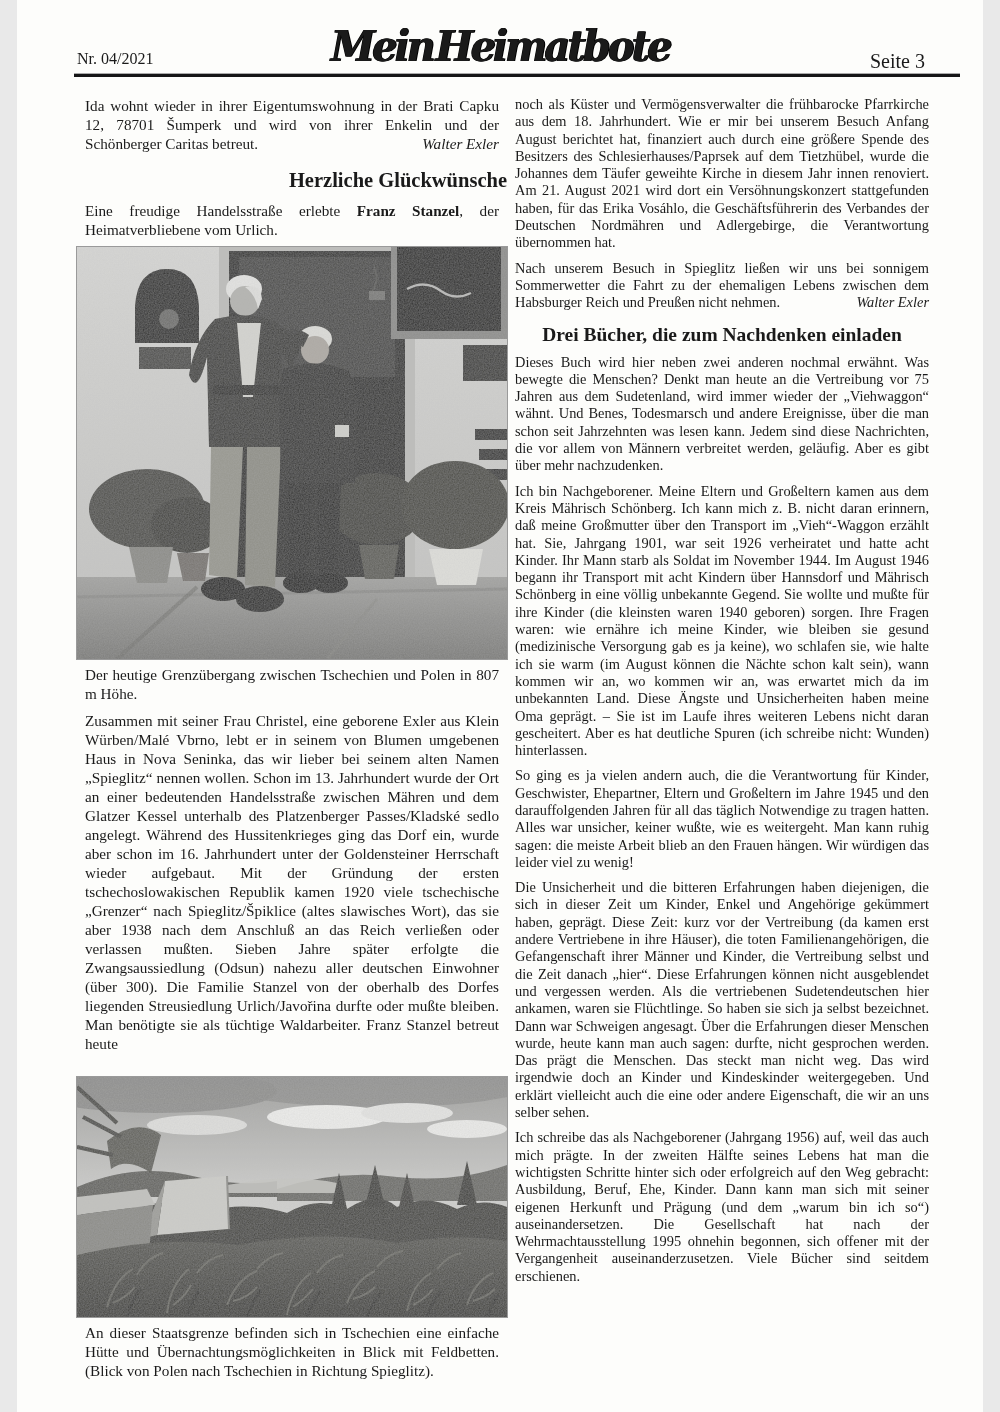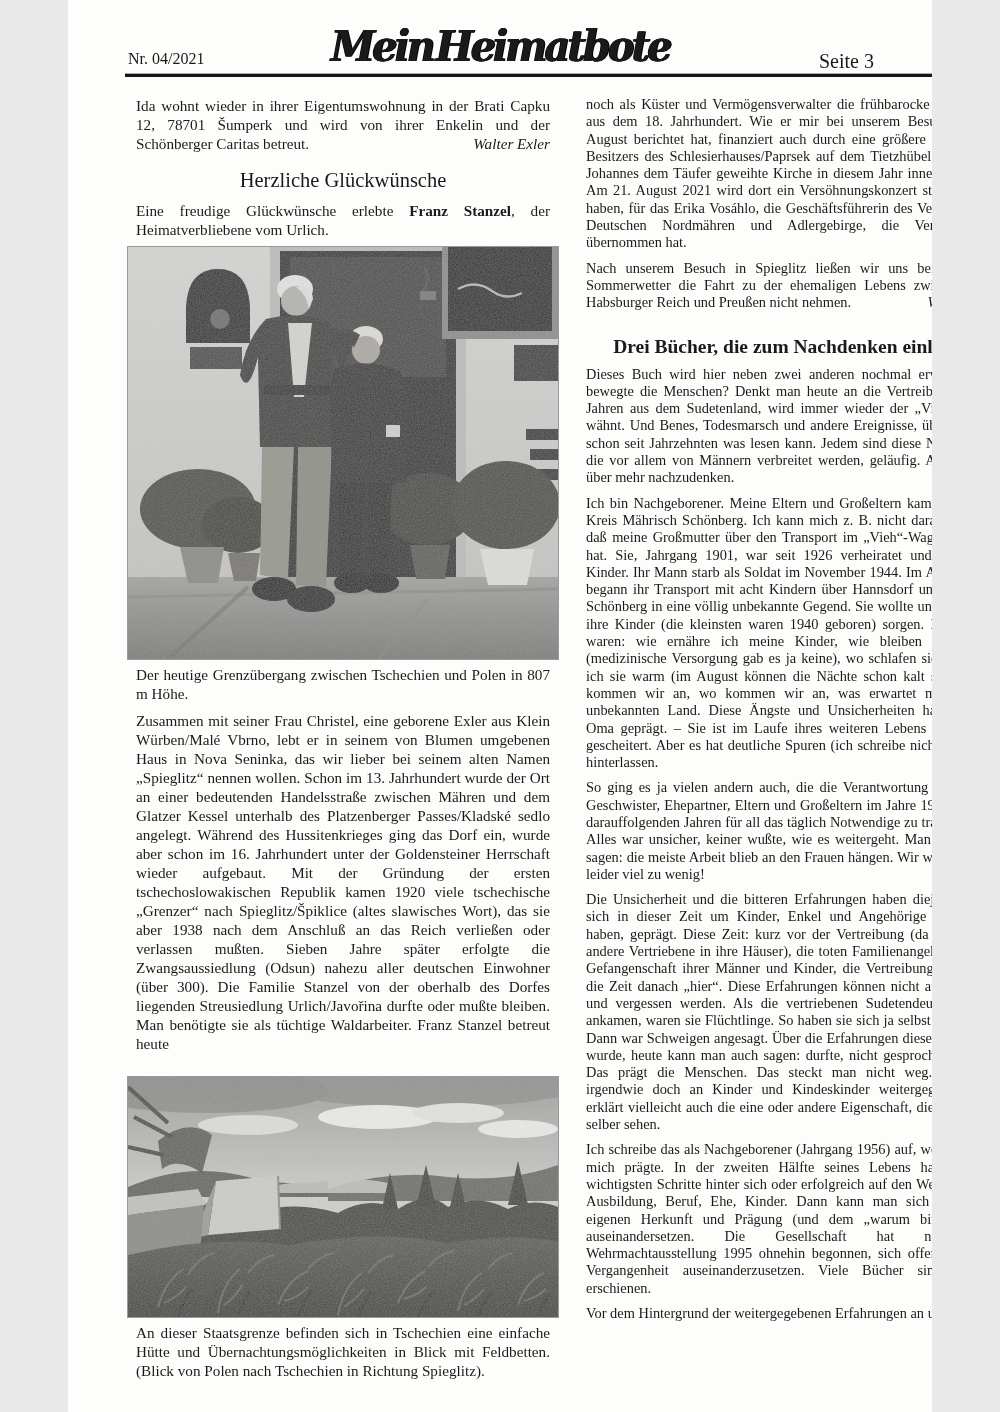--- a/index.html
+++ b/index.html
@@ -1,18 +1,18 @@
 <!DOCTYPE html>
 <html lang="de"><head>
 <meta charset="utf-8">
 <style>
   html,body{margin:0;padding:0;background:#e9e9e9;}
   .page{
     position:relative;
-    width:864px;height:1412px;
+    width:966px;height:1412px;
     margin:0 auto;
     background:#fdfdfb;
     font-family:"Liberation Serif","DejaVu Serif",serif;
     color:#1a1a1a;
     overflow:hidden;
   }
   
   .hdr-issue{position:absolute;left:60px;top:50px;font-size:16px;}
   .hdr-page{position:absolute;right:58px;top:50px;font-size:20px;}
   .masthead{
@@ -23,32 +23,32 @@
     text-shadow:1px 0 0 #000, -0.5px 0 0 #000;
     white-space:nowrap;
   }
   .hdr-rule{
     position:absolute;left:57px;top:73px;width:886px;height:4px;
     background:linear-gradient(#aaa 0 30%, #161616 30% 100%);
   }
   
   .col{position:absolute;top:88px;width:430px;text-align:justify;}
   .col-left{left:60px;font-size:15.2px;line-height:19px;}
-  .col-right{left:510px;font-size:14.4px;line-height:17.3px;}
+  .col-right{left:490px;font-size:14.4px;line-height:17.3px;}
   p{margin:8px;hyphens:auto;}
   .author{float:right;font-style:italic;}
   .headline{
-    font-weight:normal;text-align:center;hyphens:none;
+    font-weight:bold;text-align:right;hyphens:none;
     font-size:20.5px;line-height:24.5px;
     margin:15px 0 7px 0;
   }
   .headline2{
     font-weight:bold;text-align:center;hyphens:none;
     font-size:19.5px;line-height:23px;
-    margin:23px 0 5px 0;
+    margin:11px 0 5px 0;
   }
   .bold{font-weight:bold;}
   .caption{margin-top:6px;}
   .photo{
     display:block;margin-top:6px;
     outline:1px solid #9a9a9a;
     background:#cfcfcf;
   }
   .photo2{margin-top:24px;}
   .body-para{margin-top:8px;}
@@ -64,21 +64,21 @@
   <div class="hdr-rule"></div>
 
   <div class="col col-left">
 
     <p><span>Ida wohnt wieder in ihrer Eigentumswohnung in der Brati Capku 12, 78701 Šumperk und wird von ihrer Enkelin und der Schönberger Caritas betreut.</span><span class="author">Walter Exler</span></p>
 
     <div class="headline">
       <div>Herzliche Glückwünsche</div>
     </div>
 
-    <p><span>Eine freudige Glückwünsche erlebte </span><span class="bold">Franz Stanzel</span><span>, der Heimatverbliebene vom Urlich.</span></p>
+    <p><span>Eine freudige Handelsstraße erlebte </span><span class="bold">Franz Stanzel</span><span>, der Heimatverbliebene vom Urlich.</span></p>
 
     <svg class="photo" width="430" height="412" viewBox="0 0 430 412" xmlns="http://www.w3.org/2000/svg">
       <defs>
         <linearGradient id="wallg" x1="0" y1="0" x2="0" y2="1">
           <stop offset="0" stop-color="#d6d6d4"></stop>
             <stop offset="1" stop-color="#c2c2c0"></stop>
         </linearGradient>
         <linearGradient id="groundg" x1="0" y1="0" x2="0" y2="1">
           <stop offset="0" stop-color="#a3a3a1"></stop>
             <stop offset="1" stop-color="#7c7c7a"></stop>
@@ -225,16 +225,15 @@
 
     <p><span>Nach unserem Besuch in Spieglitz ließen wir uns bei sonnigem Sommerwetter die Fahrt zu der ehemaligen Lebens zwischen dem Habsburger Reich und Preußen nicht nehmen.</span><span class="author">Walter Exler</span></p>
 
     <div class="headline2">Drei Bücher, die zum Nachdenken einladen</div>
 
     <p>Dieses Buch wird hier neben zwei anderen nochmal erwähnt. Was bewegte die Menschen? Denkt man heute an die Vertreibung vor 75 Jahren aus dem Sudetenland, wird immer wieder der „Viehwaggon“ wähnt. Und Benes, Todesmarsch und andere Ereignisse, über die man schon seit Jahrzehnten was lesen kann. Jedem sind diese Nachrichten, die vor allem von Männern verbreitet werden, geläufig. Aber es gibt über mehr nachzudenken.</p>
     <p>Ich bin Nachgeborener. Meine Eltern und Großeltern kamen aus dem Kreis Mährisch Schönberg. Ich kann mich z. B. nicht daran erinnern, daß meine Großmutter über den Transport im „Vieh“-Waggon erzählt hat. Sie, Jahrgang 1901, war seit 1926 verheiratet und hatte acht Kinder. Ihr Mann starb als Soldat im November 1944. Im August 1946 begann ihr Transport mit acht Kindern über Hannsdorf und Mährisch Schönberg in eine völlig unbekannte Gegend. Sie wollte und mußte für ihre Kinder (die kleinsten waren 1940 geboren) sorgen. Ihre Fragen waren: wie ernähre ich meine Kinder, wie bleiben sie gesund (medizinische Versorgung gab es ja keine), wo schlafen sie, wie halte ich sie warm (im August können die Nächte schon kalt sein), wann kommen wir an, wo kommen wir an, was erwartet mich da im unbekannten Land. Diese Ängste und Unsicherheiten haben meine Oma geprägt. – Sie ist im Laufe ihres weiteren Lebens nicht daran gescheitert. Aber es hat deutliche Spuren (ich schreibe nicht: Wunden) hinterlassen.</p>
     <p>So ging es ja vielen andern auch, die die Verantwortung für Kinder, Geschwister, Ehepartner, Eltern und Großeltern im Jahre 1945 und den darauffolgenden Jahren für all das täglich Notwendige zu tragen hatten. Alles war unsicher, keiner wußte, wie es weitergeht. Man kann ruhig sagen: die meiste Arbeit blieb an den Frauen hängen. Wir würdigen das leider viel zu wenig!</p>
     <p>Die Unsicherheit und die bitteren Erfahrungen haben diejenigen, die sich in dieser Zeit um Kinder, Enkel und Angehörige gekümmert haben, geprägt. Diese Zeit: kurz vor der Vertreibung (da kamen erst andere Vertriebene in ihre Häuser), die toten Familienangehörigen, die Gefangenschaft ihrer Männer und Kinder, die Vertreibung selbst und die Zeit danach „hier“. Diese Erfahrungen können nicht ausgeblendet und vergessen werden. Als die vertriebenen Sudetendeutschen hier ankamen, waren sie Flüchtlinge. So haben sie sich ja selbst bezeichnet. Dann war Schweigen angesagt. Über die Erfahrungen dieser Menschen wurde, heute kann man auch sagen: durfte, nicht gesprochen werden. Das prägt die Menschen. Das steckt man nicht weg. Das wird irgendwie doch an Kinder und Kindeskinder weitergegeben. Und erklärt vielleicht auch die eine oder andere Eigenschaft, die wir an uns selber sehen.</p>
     <p>Ich schreibe das als Nachgeborener (Jahrgang 1956) auf, weil das auch mich prägte. In der zweiten Hälfte seines Lebens hat man die wichtigsten Schritte hinter sich oder erfolgreich auf den Weg gebracht: Ausbildung, Beruf, Ehe, Kinder. Dann kann man sich mit seiner eigenen Herkunft und Prägung (und dem „warum bin ich so“) auseinandersetzen. Die Gesellschaft hat nach der Wehrmachtausstellung 1995 ohnehin begonnen, sich offener mit der Vergangenheit auseinanderzusetzen. Viele Bücher sind seitdem erschienen.</p>
-    <p>Vor dem Hintergrund der weitergegebenen Erfahrungen an uns</p>
   </div>
 
 </div>
 
 </body></html>

